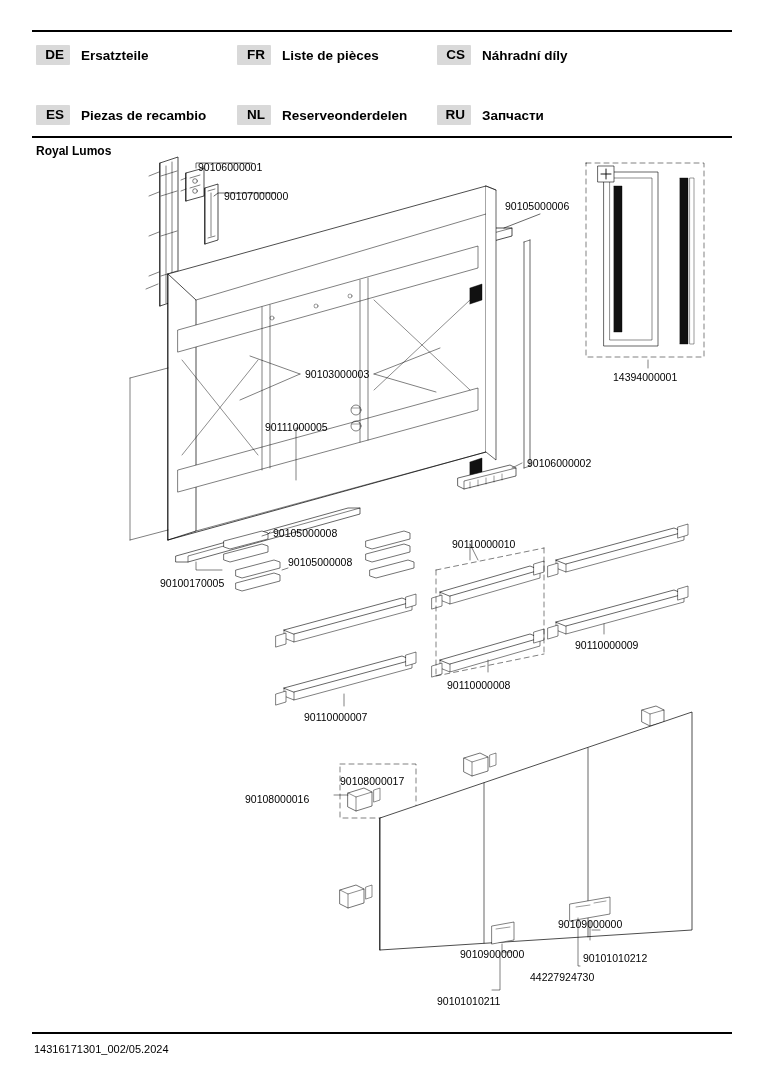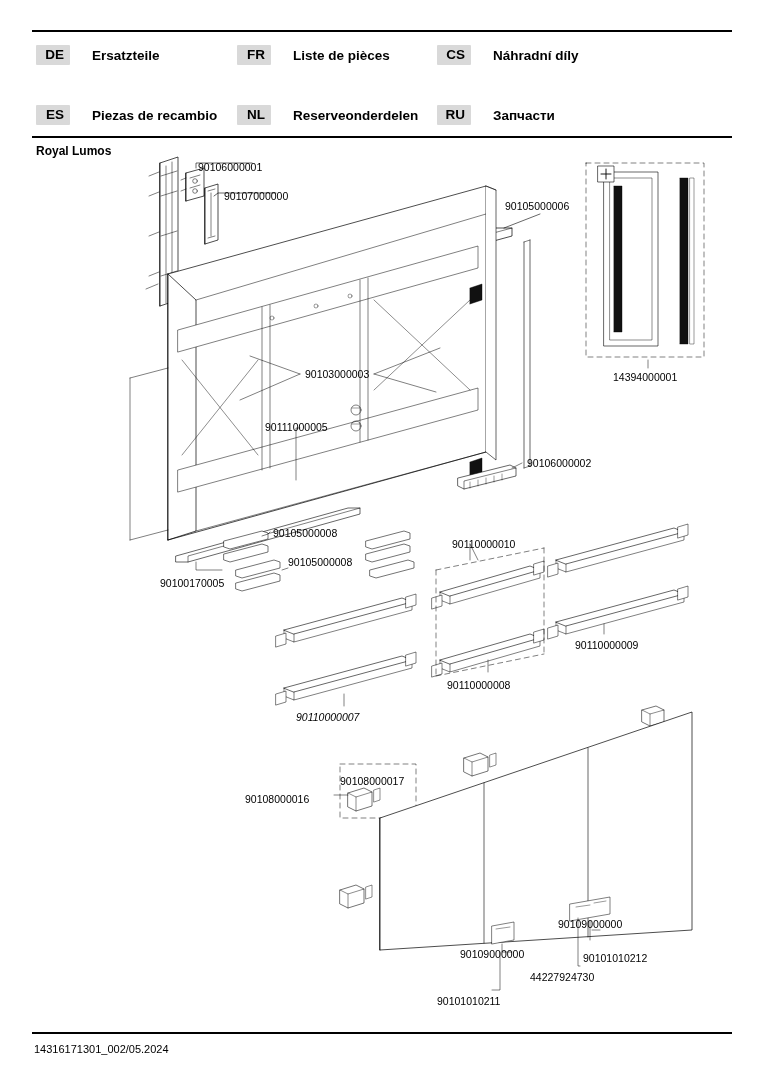--- a/index.html
+++ b/index.html
@@ -66,21 +66,21 @@
     color: #000;
     font-size: 13.5px;
     font-weight: bold;
     padding: 2px 6px;
     min-width: 22px;
     text-align: right;
     line-height: 16px;
     border-radius: 1px;
   }
   .lang-label {
-    margin-left: 22px;
+    margin-left: 11px;
     font-size: 13.5px;
     font-weight: bold;
     white-space: nowrap;
   }
   .brand {
     position: absolute;
     right: 0;
     top: 10px;
     font-size: 34px;
     font-weight: bold;
@@ -448,21 +448,21 @@
   <div class="lbl" style="left:613px; top:371px;">14394000001</div>
   <div class="lbl" style="left:305px; top:368px;">90103000003</div>
   <div class="lbl" style="left:265px; top:421px;">90111000005</div>
   <div class="lbl" style="left:527px; top:457px;">90106000002</div>
   <div class="lbl" style="left:273px; top:527px;">90105000008</div>
   <div class="lbl" style="left:288px; top:556px;">90105000008</div>
   <div class="lbl" style="left:160px; top:577px;">90100170005</div>
   <div class="lbl" style="left:452px; top:538px;">90110000010</div>
   <div class="lbl" style="left:575px; top:639px;">90110000009</div>
   <div class="lbl" style="left:447px; top:679px;">90110000008</div>
-  <div class="lbl" style="left:296px; top:711px;font-style:italic;">90110000007</div>
+  <div class="lbl" style="left:304px; top:711px;">90110000007</div>
   <div class="lbl" style="left:340px; top:775px;">90108000017</div>
   <div class="lbl" style="left:245px; top:793px;">90108000016</div>
   <div class="lbl" style="left:558px; top:918px;">90109000000</div>
   <div class="lbl" style="left:460px; top:948px;">90109000000</div>
   <div class="lbl" style="left:583px; top:952px;">90101010212</div>
   <div class="lbl" style="left:530px; top:971px;">44227924730</div>
   <div class="lbl" style="left:437px; top:995px;">90101010211</div>
 
   <div class="footer-rule"></div>
   <div class="footer-text">14316171301_002/05.2024</div>

